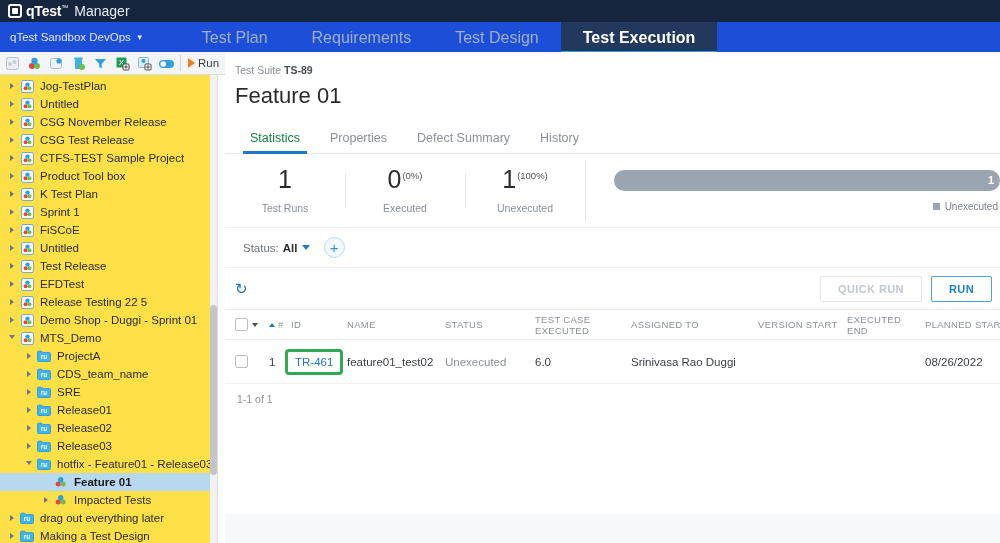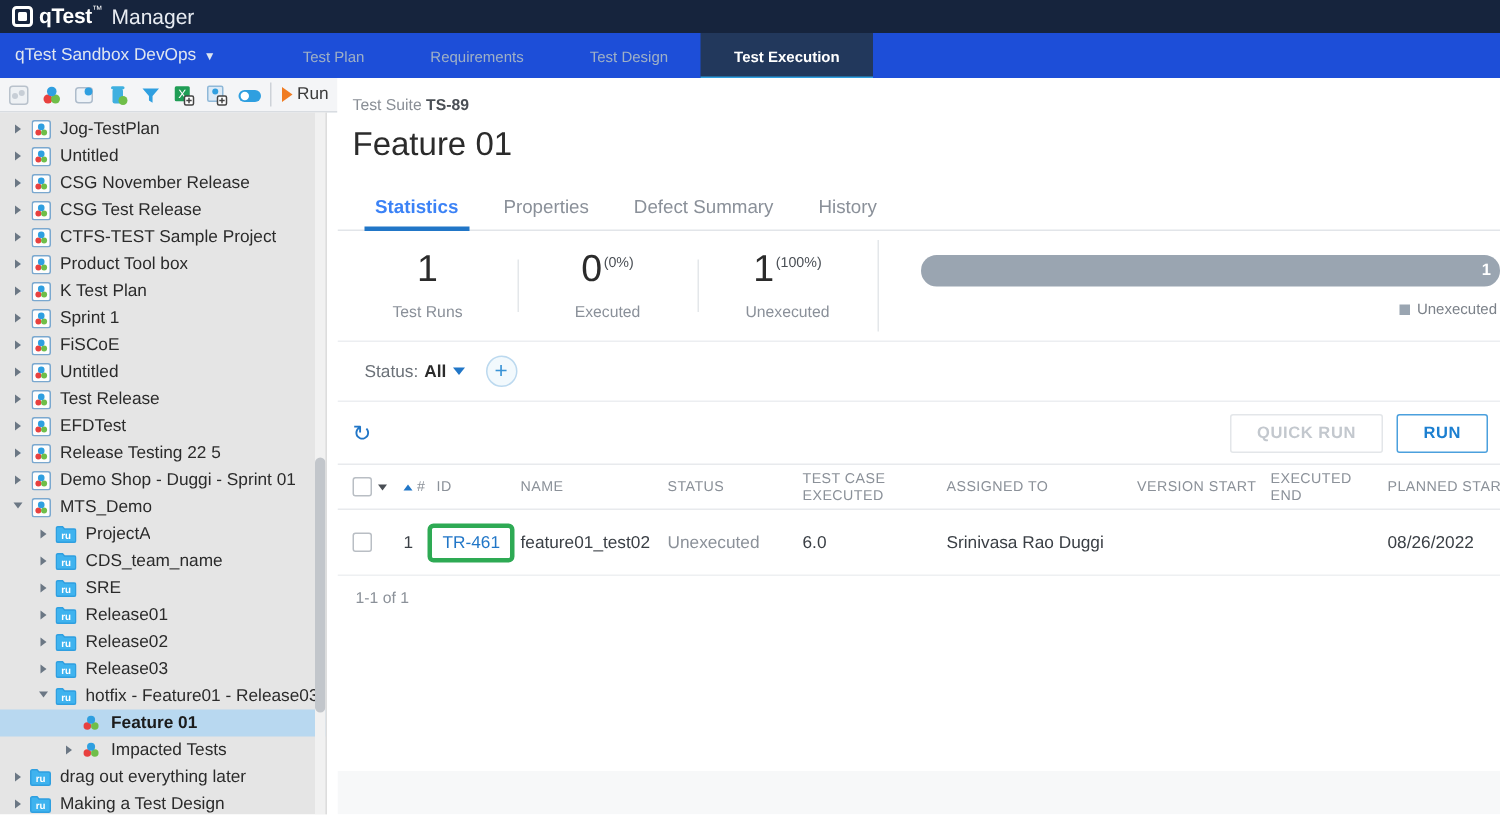--- a/index.html
+++ b/index.html
@@ -30,21 +30,21 @@
     background: #1d4ed8; display: flex; align-items: stretch;
   }
   .proj-select {
     display: flex; align-items: center; padding: 0 10px; color: #dfe6ef;
     font-size: 11.5px; white-space: nowrap;
   }
   .proj-caret { margin-left: 5px; font-size: 8px; color: #dfe6ef; }
   .navtabs { display: flex; align-items: stretch; margin-left: 26px; }
   .navtab {
     display: flex; align-items: center; padding: 16px 22px; color: #9fb0c6;
-    font-size: 10px; position: relative; white-space: nowrap;
+    font-size: 16px; position: relative; white-space: nowrap;
   }
   .navtab.active { color: #ffffff; font-weight: bold; background: #223established; }
   .navtab.active { background: #22385c; }
   .navtab.active::after {
     content: ""; position: absolute; left: 0; right: 0; bottom: 0; height: 3px;
     background: #2f9fe0;
   }
 
   
   .toolbar {
@@ -58,21 +58,21 @@
   }
   .tbtn svg { display: block; }
   .run-sep { width:1px; height:16px; background:#cdd2d8; margin:0 2px; }
   .run-btn { display:flex; align-items:center; gap:3px; padding:0 4px; height:21px; }
   .run-btn span { font-size: 11.5px; color: #3b3b3b; }
   .tri-orange { width:0;height:0;border-left:7px solid #f07c23;border-top:5px solid transparent;border-bottom:5px solid transparent; }
 
   
   .sidebar {
     position: absolute; left: 0; top: 75px; width: 218px; height: 468px;
-    background: #e5e5e5; overflow: hidden; border-right: 1px solid #dddddd;
+    background: #fde047; overflow: hidden; border-right: 1px solid #dddddd;
   }
   .tree { padding-top: 2px; }
   .node {
     height: 18px; display: flex; align-items: center; font-size: 11.5px; color: #2b2b2b;
     white-space: nowrap;
   }
   .node.sel { background: #b8d8f0; }
   .node.sel .node-label { font-weight: bold; color: #1b1b1b; }
   .caret {
     width: 12px; flex: 0 0 12px; display: flex; align-items: center; justify-content: center;
@@ -101,21 +101,21 @@
   .crumb b { color: #4a4f55; font-weight: bold; }
   .page-title { font-size: 22px; color: #2b2b2b; font-weight: 400; margin-top: 7px; }
 
   .tabs {
     margin-top: 14px; height: 31px; border-bottom: 1px solid #e2e5e9;
     display: flex; align-items: flex-end; padding-left: 10px;
   }
   .tab {
     padding: 0 15px 8px 15px; font-size: 12.5px; color: #8a9099; position: relative; white-space: nowrap;
   }
-  .tab.active { color: #3b82f6; font-weight: bold; }
+  .tab.active { color: #15803d; font-weight: normal; }
   .tab.active::after {
     content:""; position:absolute; left:8px; right:8px; bottom:-1px; height:3px; background:#2176c7;
   }
 
   
   .stats {
     height: 74px; display: flex; align-items: center; border-bottom: 1px solid #eceef1;
   }
   .stat {
     width: 120px; text-align: center; position: relative; flex: 0 0 120px;

